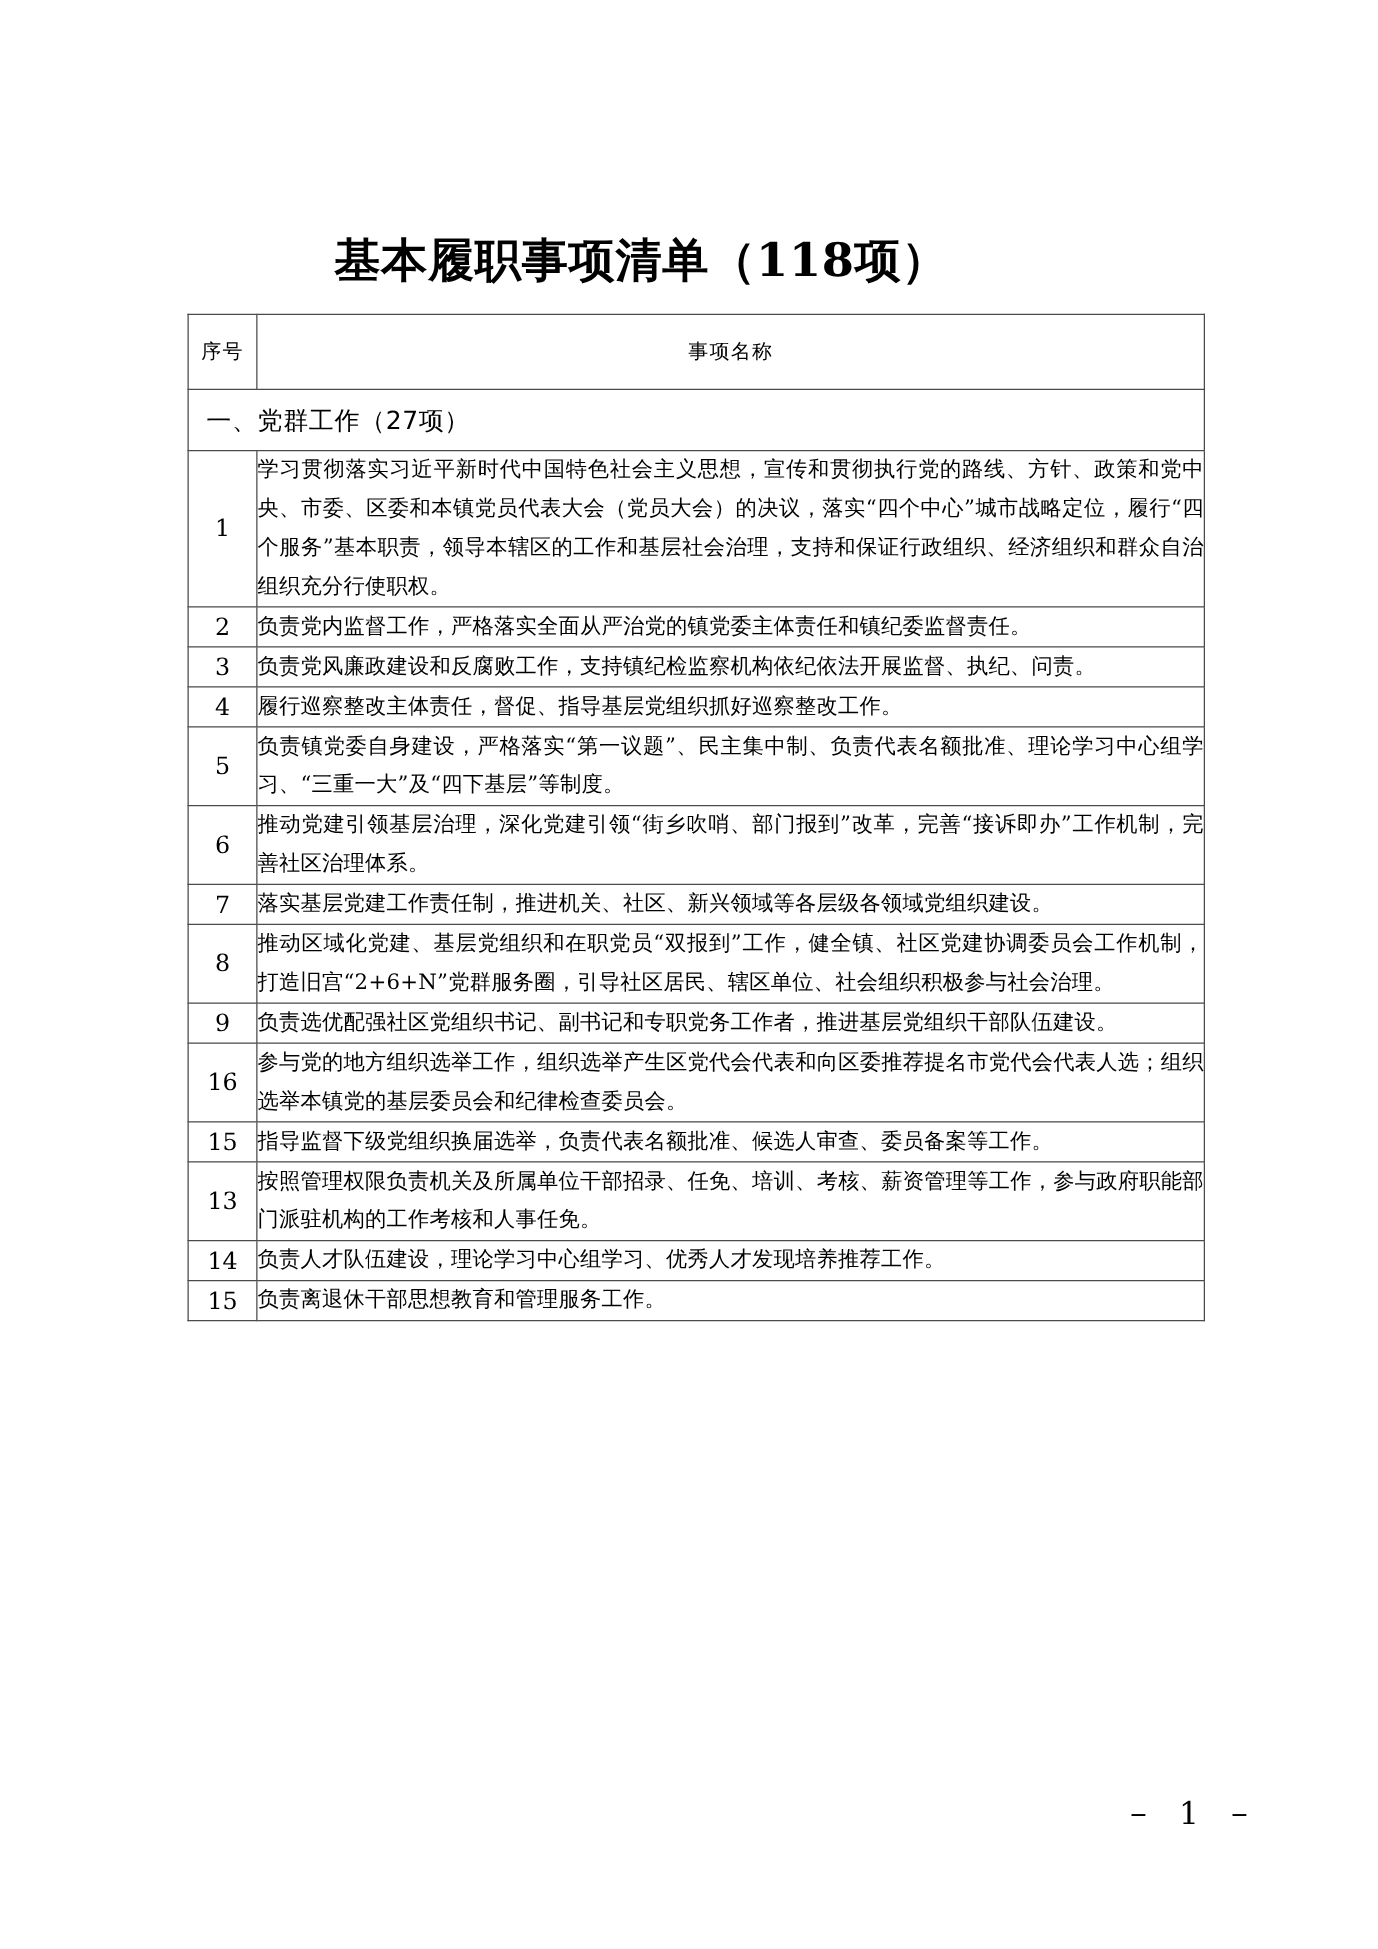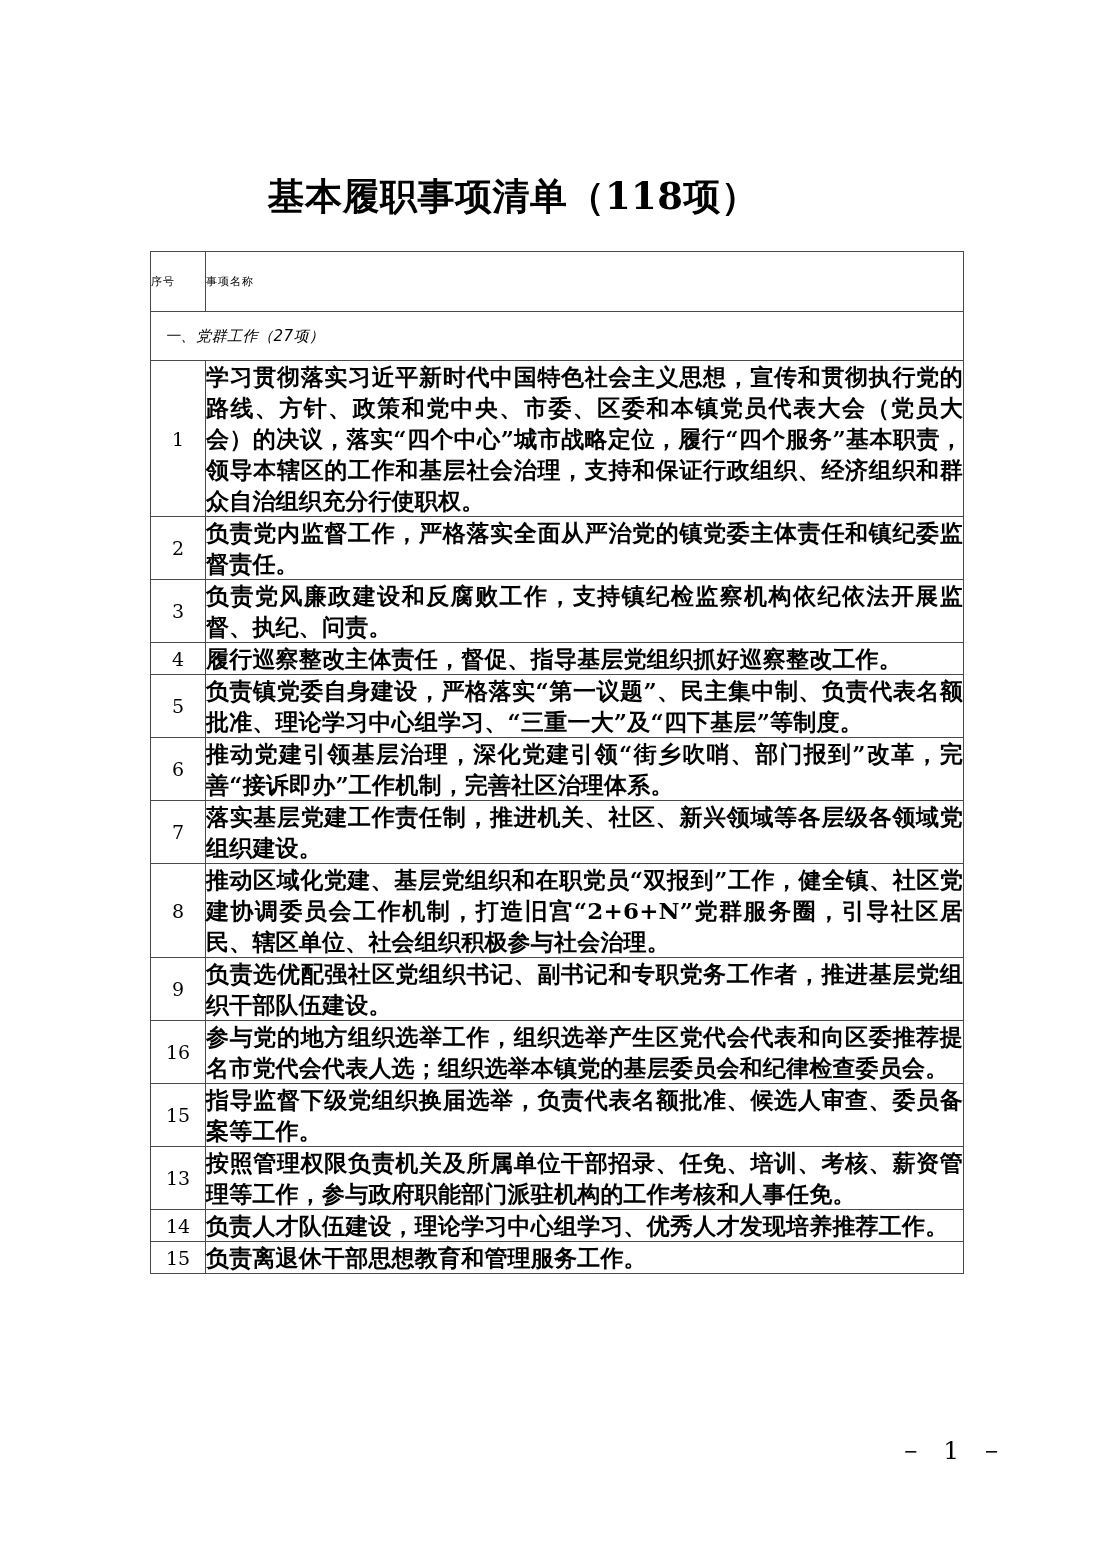--- a/index.html
+++ b/index.html
@@ -19,21 +19,21 @@
   .page {
     position: relative;
     width: 1102px;
     height: 1559px;
     box-sizing: border-box;
   }
 
   .doc-title {
     position: absolute;
     left: 0;
-    top: 172px;
+    top: 184px;
     width: 1026px;
     text-align: center;
     font-family: "DejaVu Serif", "Liberation Serif", serif;
     font-weight: bold;
     font-size: 37px;
     line-height: 48px;
     letter-spacing: 0.5px;
     white-space: nowrap;
   }
 
@@ -49,51 +49,50 @@
   .doc-table td {
     border: 1px solid #4a4a4a;
     padding: 0;
     vertical-align: middle;
   }
 
   col.c-num { width: 55px; }
   col.c-name { width: 758px; }
 
   .hdr-num, .hdr-name {
+    text-align: center;
     font-family: Liberation Mono, monospace;
-    font-size: 11px;
+    font-size: 16px;
     height: 59px;
     letter-spacing: 1px;
   }
 
   .section-row td {
     height: 48px;
     padding: 0 0 0 14px;
     font-family: "DejaVu Sans", "Liberation Sans", sans-serif;
-    font-size: 15px;
+    font-size: 20px;
     letter-spacing: 0.5px;
     vertical-align: middle;
-    font-style: italic;
   }
 
   .num-cell {
     text-align: center;
     font-family: "DejaVu Serif", "Liberation Serif", serif;
     font-size: 19px;
   }
 
   .text-cell {
     padding: 9px 12px 9px 14px;
     font-family: "DejaVu Serif", "Liberation Serif", serif;
-    font-size: 23px;
+    font-size: 17px;
     line-height: 31px;
     text-align: justify;
     text-justify: inter-ideograph;
     letter-spacing: 0.2px;
-    font-weight: bold;
   }
 
   .page-number {
     position: absolute;
     right: 92px;
     top: 1434px;
     font-family: "DejaVu Serif", "Liberation Serif", serif;
     font-size: 25px;
     letter-spacing: 6px;
     white-space: nowrap;

